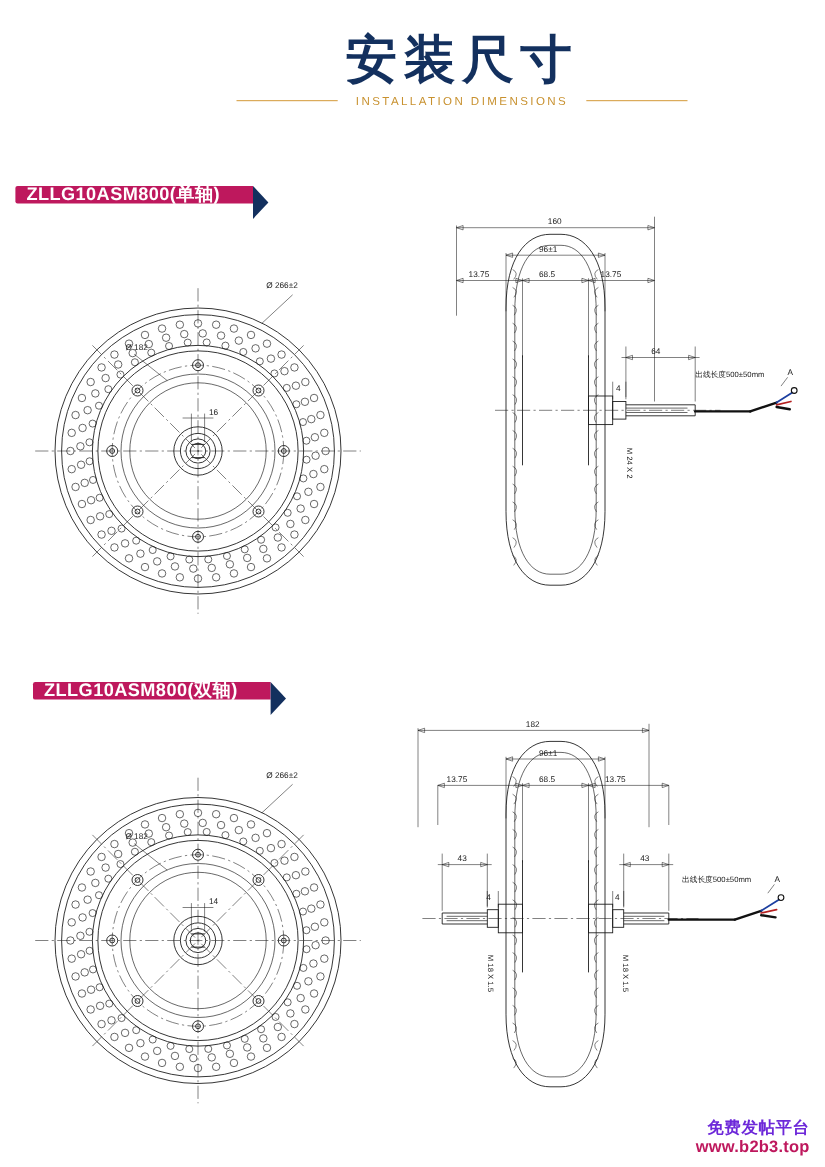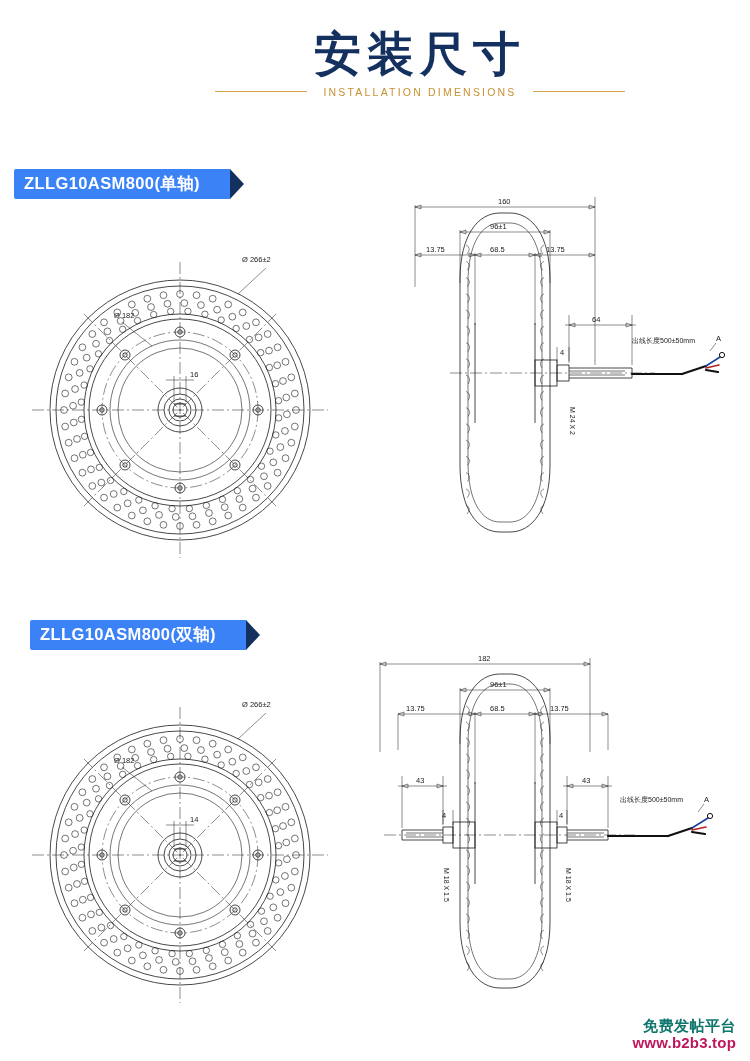--- a/index.html
+++ b/index.html
@@ -45,22 +45,22 @@
   .header .en {
     font-size: 10.5px;
     letter-spacing: 2.2px;
     color: #c8912f;
   }
 
   
   .tab {
     position: absolute;
     left: 14px;
-    height: 30px;
-    background: #3b82f6;
+    height: 16px;
+    background: #be185d;
     color: #fff;
     font-size: 16.5px;
     font-weight: bold;
     letter-spacing: 0.4px;
     padding: 0 30px 0 10px;
     display: flex;
     align-items: center;
     border-radius: 2px 0 0 2px;
   }
   .tab::after {
@@ -89,21 +89,21 @@
   .footer {
     position: absolute;
     right: 14px;
     bottom: 10px;
     text-align: right;
     line-height: 1.15;
   }
   .footer .line1 {
     font-size: 15px;
     font-weight: bold;
-    color: #0f766e;
+    color: #6d28d9;
     letter-spacing: 0.5px;
   }
   .footer .line2 {
     font-size: 15px;
     font-weight: bold;
     color: #be185d;
     letter-spacing: 0.2px;
   }
 
   

